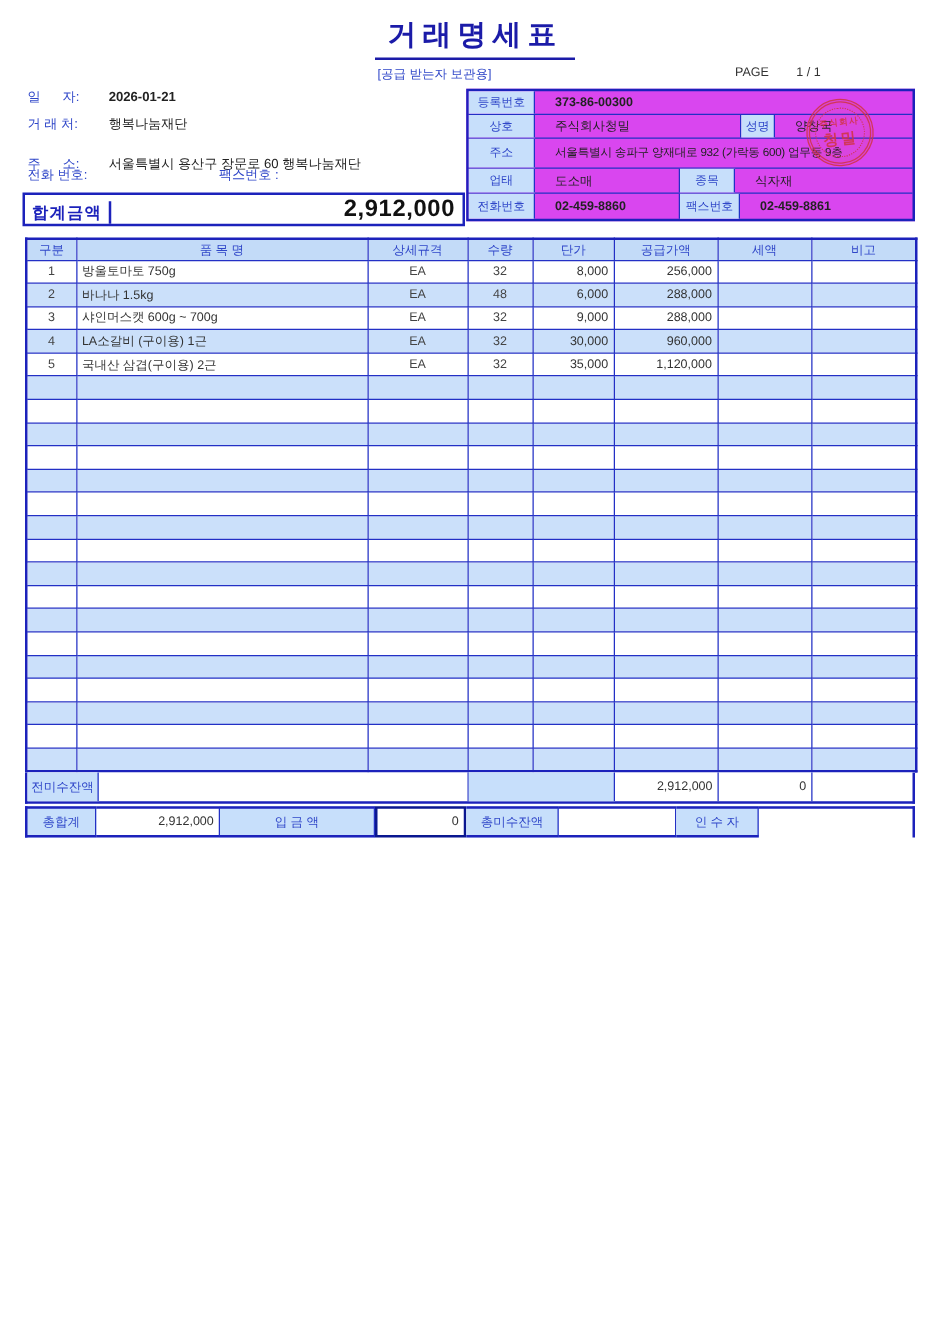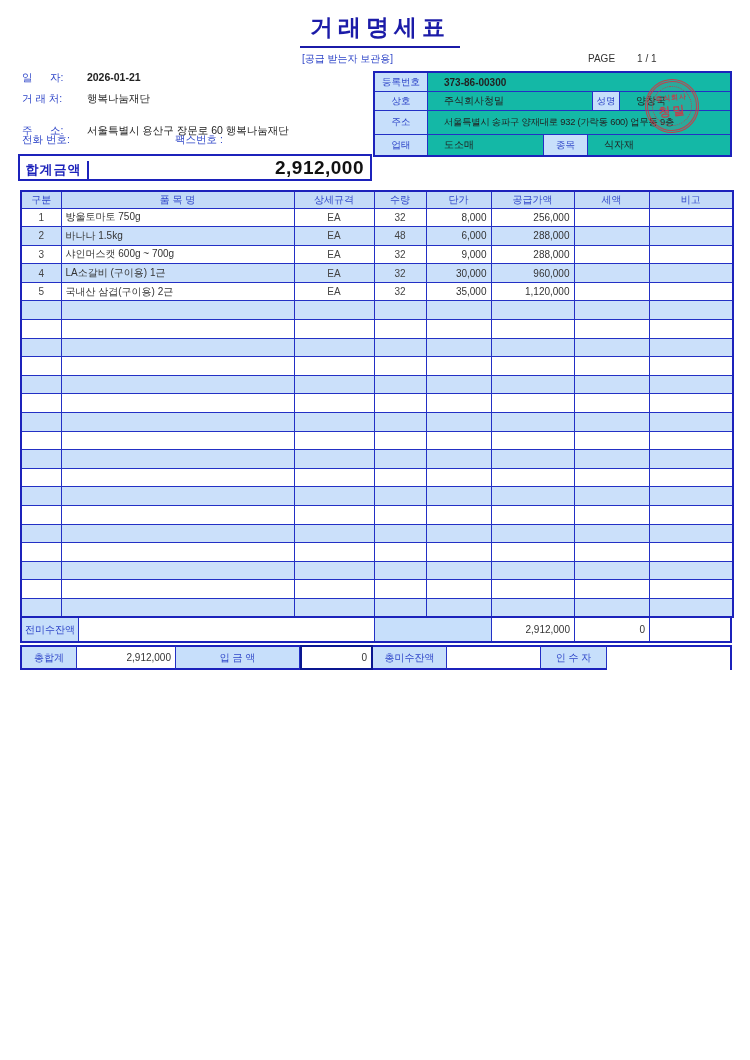--- a/index.html
+++ b/index.html
@@ -35,21 +35,21 @@
     width:69px; border-right:2px solid #1c22bb; color:#1c22bb;
     font-size:13px; font-weight:bold; display:flex; align-items:center; justify-content:center;
     letter-spacing:1px;
   }
   .total-box .t-val {
     flex:1; display:flex; align-items:center; justify-content:flex-end;
     font-size:19px; font-weight:bold; color:#111; padding-right:6px; letter-spacing:.5px;
   }
 
   
-  .supplier { left:373px; top:71px; width:359px; border:2px solid #1c22bb; background:#14b8a6; }
+  .supplier { left:373px; top:71px; width:359px; border:2px solid #1c22bb; background:#d946ef; }
   .sup-row { display:flex; align-items:stretch; border-bottom:1px solid #2330c5; }
   .sup-row:last-child { border-bottom:none; }
   .sup-cell { display:flex; align-items:center; font-size:10px; border-right:1px solid #2330c5; }
   .sup-cell:last-child { border-right:none; }
   .sup-lbl { background:#c7dffb; color:#2f46c8; justify-content:center; font-size:9.5px; }
   .sup-val { padding-left:16px; color:#222; }
   .h19 { height:19px; } .h24 { height:24px; } .h20 { height:20px; }
   .w53 { width:53px; flex:none; } .w165 { width:165px; flex:none; }
   .w27 { width:27px; flex:none; } .w116 { width:116px; flex:none; }
   .w44 { width:44px; flex:none; } .w48 { width:48px; flex:none; }
@@ -159,20 +159,26 @@
   </div>
   <div class="sup-row h24">
     <div class="sup-cell sup-lbl w53">주소</div>
     <div class="sup-cell sup-val grow addr-small">서울특별시 송파구 양재대로 932 (가락동 600) 업무동 9층</div>
   </div>
   <div class="sup-row h20">
     <div class="sup-cell sup-lbl w53">업태</div>
     <div class="sup-cell sup-val w116">도소매</div>
     <div class="sup-cell sup-lbl w44">종목</div>
     <div class="sup-cell sup-val grow">식자재</div>
+  </div>
+  <div class="sup-row h20">
+    <div class="sup-cell sup-lbl w53">전화번호</div>
+    <div class="sup-cell sup-val w116 bold">02-459-8860</div>
+    <div class="sup-cell sup-lbl w48">팩스번호</div>
+    <div class="sup-cell sup-val grow bold">02-459-8861</div>
   </div>
 </div>
 
 <div class="abs seal">
   <span class="s1">주식회사</span>
   <span class="s2">청밀</span>
 </div>
 
 <div class="abs form-wrap">
   <table class="items">

